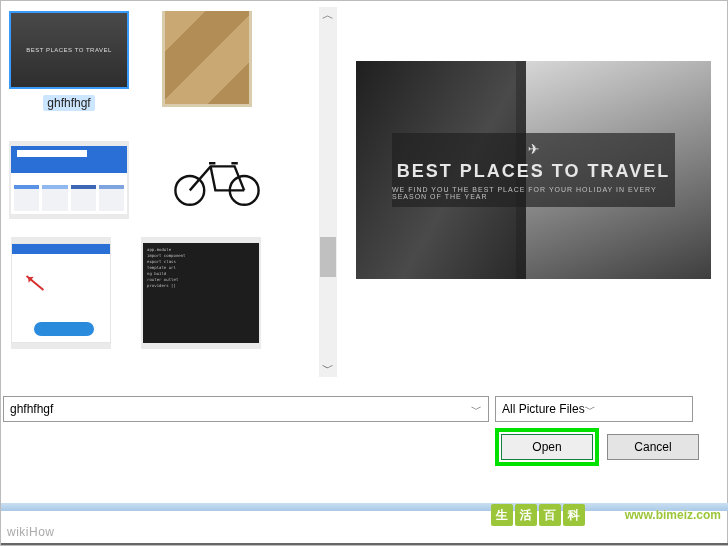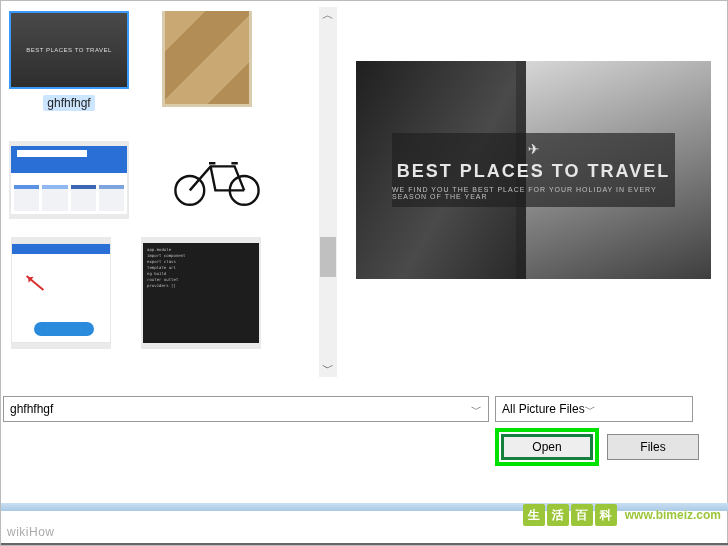--- a/index.html
+++ b/index.html
@@ -49,28 +49,28 @@
   .preview-overlay{position:absolute; inset:72px 36px 72px 36px; background:rgba(30,30,30,.65); display:flex; flex-direction:column; align-items:center; justify-content:center;}
 
   .filename-row { position:absolute; left:2px; top:395px; width:723px; display:flex; gap:6px; align-items:center; }
   .filename { flex:0 0 486px; height:26px; border:1px solid #999; background:#fff; display:flex; align-items:center; justify-content:space-between; padding:0 6px; }
   .filename input { border:0; outline:0; font:inherit; flex:1; background:transparent; }
   .filter { flex:0 0 198px; height:26px; border:1px solid #999; background:#fff; display:flex; align-items:center; justify-content:flex-start; padding:0 6px; }
   .chev { font-size:11px; color:#555; }
 
   .btn-row { position:absolute; right:28px; top:433px; display:flex; gap:14px; }
   .btn { width:92px; height:26px; border:1px solid #8a8a8a; background:#e4e4e4; display:flex; align-items:center; justify-content:center; cursor:pointer; }
-  .btn.primary-ring { outline:4px solid #00e100; outline-offset:2px; background:#eee; border:3px solid #15803d; }
+  .btn.primary-ring { outline:4px solid #00e100; outline-offset:2px; background:#eee; border:1px solid #15803d; }
 
   .taskbar { position:absolute; left:0; bottom:34px; width:728px; height:8px; background:linear-gradient(#c9dff2,#a9c9e6); }
 
   .watermark { position:absolute; right:6px; bottom:6px; height:48px; display:flex; align-items:center; gap:8px; }
   .wm-badge{display:flex;gap:2px;}
   .wm-badge span{width:22px;height:22px;background:#9cc63a;color:#fff;font-weight:700;display:flex;align-items:center;justify-content:center;border-radius:2px;}
-  .wm-url{color:#9cc63a;font-weight:700;text-shadow:0 0 3px #fff;}
+  .wm-url{color:#9cc63a;font-weight:700;text-shadow:0 0 3px #fff;margin-left:32px;}
   .wikihow{position:absolute;left:6px;bottom:6px;font-size:12px;color:#aaa;letter-spacing:.5px;}
 
   .bottom-border{position:absolute;left:0;bottom:0;width:728px;height:2px;background:#666;}
 </style>
 </head>
 <body>
 
 <div class="dialog">
 
   <div class="browse-area">
@@ -165,21 +165,21 @@
       <span class="chev">﹀</span>
     </div>
     <div class="filter">
       <span>All Picture Files</span>
       <span class="chev">﹀</span>
     </div>
   </div>
 
   <div class="btn-row">
     <div class="btn primary-ring">Open</div>
-    <div class="btn">Files</div>
+    <div class="btn">Cancel</div>
   </div>
 
   <div class="taskbar"></div>
 
   <div class="wikihow">wikiHow</div>
 
   <div class="watermark">
     <div class="wm-badge">
       <span>生</span>
         <span>活</span>

